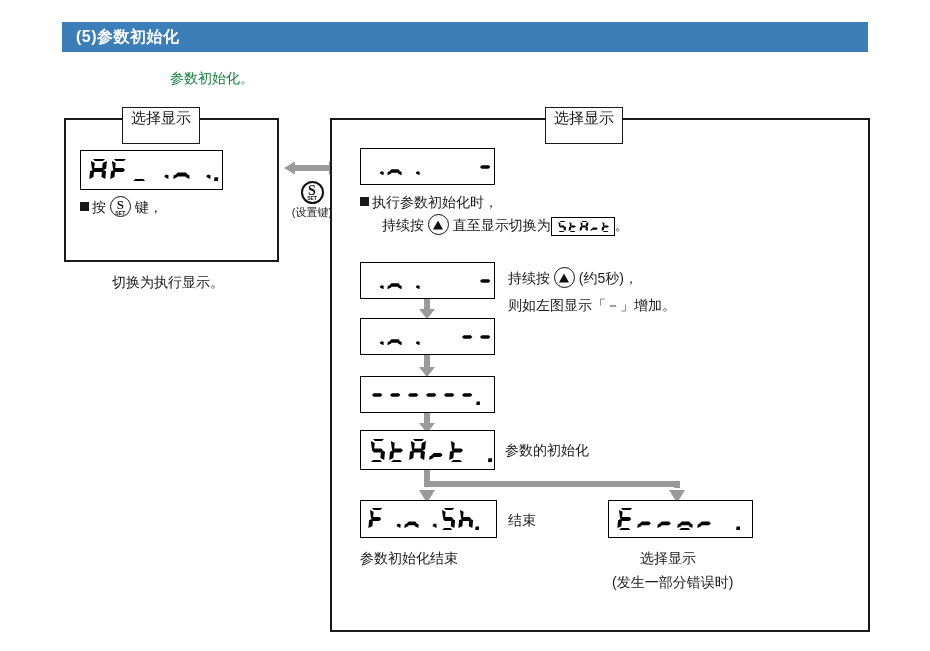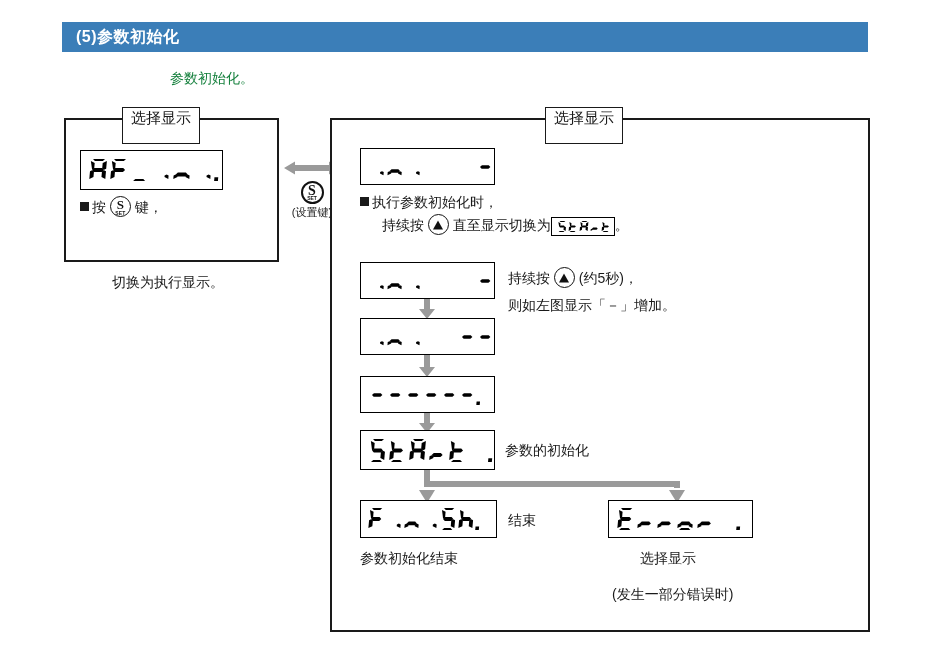--- a/index.html
+++ b/index.html
@@ -352,13 +352,13 @@
         <path d="M74.55,27.1 L81.95,27.1 L83.85,29 L72.65,29 Z" fill="#000"></path>
         <path d="M72.65,22.59 L74.55,23.54 L74.55,25.2 L70.75,27.1 L70.75,23.54 Z" fill="#000"></path>
         <path d="M74.55,20.5 L81.95,20.5 L83.85,22.4 L81.95,24.299999999999997 L74.55,24.299999999999997 L72.65,22.4 Z" fill="#000"></path>
         <path d="M92.65,22.59 L94.55,23.54 L94.55,25.2 L90.75,27.1 L90.75,23.54 Z" fill="#000"></path>
         <path d="M94.55,20.5 L101.95,20.5 L103.85,22.4 L101.95,24.299999999999997 L94.55,24.299999999999997 L92.65,22.4 Z" fill="#000"></path>
         <rect x="129.75" y="25.39" width="3.61" height="3.61" fill="#000"></rect>
       </g>
     </svg>
   </div>
 <div class="abs cn" style="left:640px;top:548px;">选择显示</div>
-<div class="abs cn" style="left:612px;top:584px;text-align:right;">(发生一部分错误时)</div>
+<div class="abs cn" style="left:612px;top:572px;text-align:right;">(发生一部分错误时)</div>
 
 </body></html>

